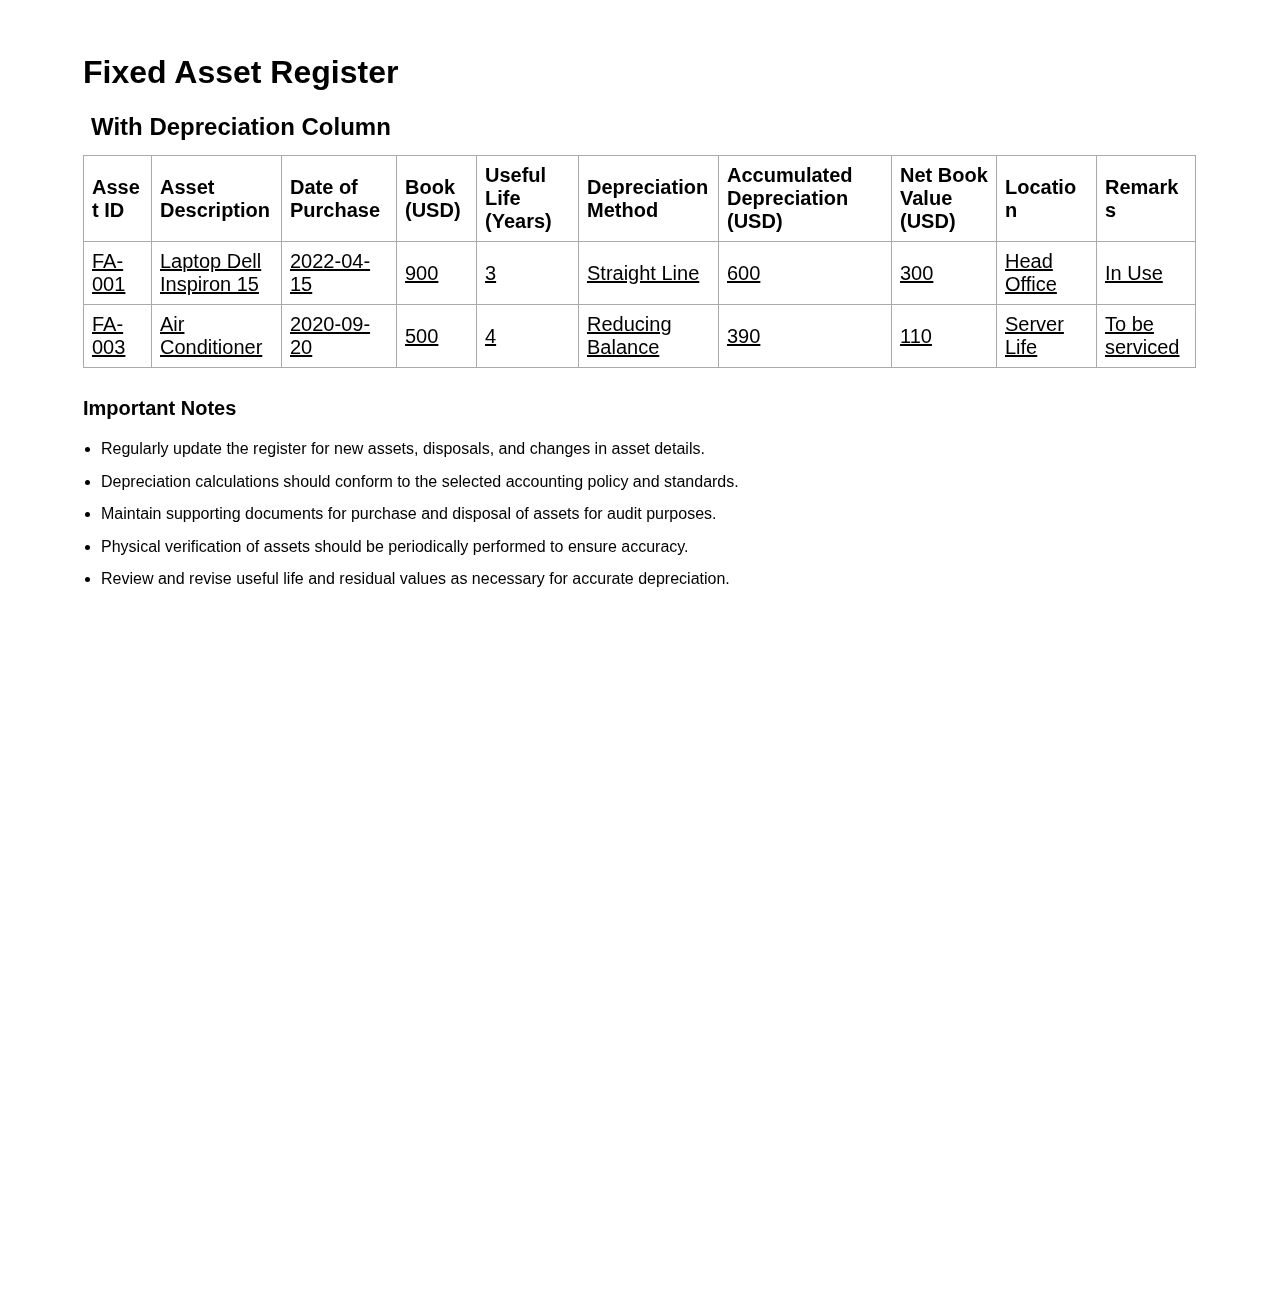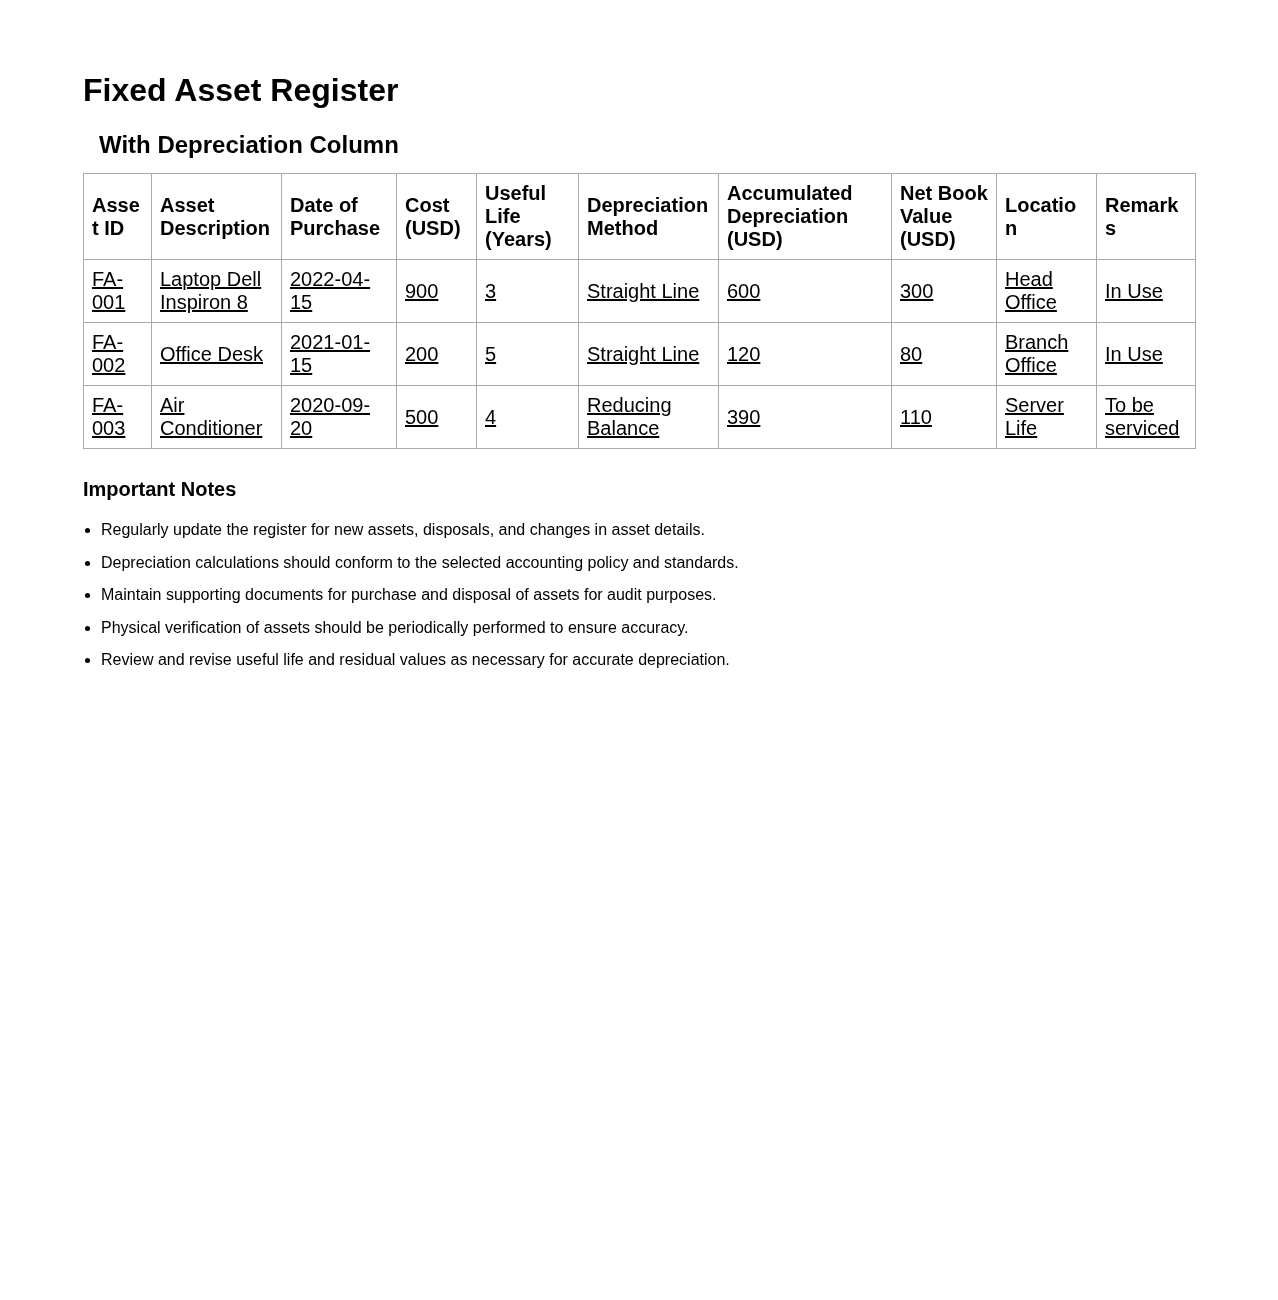--- a/index.html
+++ b/index.html
@@ -11,33 +11,33 @@
     font-family: "Liberation Sans", sans-serif;
     font-size: 16px;
   }
   .page {
     width: 1278px;
     height: 1300px;
     background: #ffffff;
     overflow: hidden;
   }
   .content {
-    padding: 72px 83px 0 83px;
+    padding: 54px 83px 0 83px;
   }
   h1.doc-title {
     font-size: 32px;
     line-height: 1.15;
     font-weight: bold;
     margin: 0 0 22px 0;
   }
   h2.doc-subtitle {
     font-size: 24px;
     line-height: 1.15;
     font-weight: bold;
-    margin: 0 0 15px 16px;
+    margin: 0 0 15px 8px;
   }
   table.asset-table {
     border-collapse: collapse;
     table-layout: fixed;
     width: 1112px;
     font-size: 20px;
     line-height: 1.15;
   }
   table.asset-table th,
   table.asset-table td {
@@ -85,52 +85,40 @@
           <col style="width:173px">
           <col style="width:105px">
           <col style="width:100px">
           <col style="width:99px">
       </colgroup>
       <thead>
         <tr>
           <th>Asset ID</th>
           <th>Asset Description</th>
           <th>Date of Purchase</th>
-          <th>Cost (USD)</th>
+          <th>Book (USD)</th>
           <th>Useful Life (Years)</th>
           <th>Depreciation Method</th>
           <th>Accumulated Depreciation (USD)</th>
           <th>Net Book Value (USD)</th>
           <th>Location</th>
           <th>Remarks</th>
         </tr>
       </thead>
       <tbody>
         <tr>
           <td>FA-001</td>
-          <td>Laptop Dell Inspiron 8</td>
+          <td>Laptop Dell Inspiron 15</td>
           <td>2022-04-15</td>
           <td>900</td>
           <td>3</td>
           <td>Straight Line</td>
           <td>600</td>
           <td>300</td>
           <td>Head Office</td>
-          <td>In Use</td>
-        </tr>
-        <tr>
-          <td>FA-002</td>
-          <td>Office Desk</td>
-          <td>2021-01-15</td>
-          <td>200</td>
-          <td>5</td>
-          <td>Straight Line</td>
-          <td>120</td>
-          <td>80</td>
-          <td>Branch Office</td>
           <td>In Use</td>
         </tr>
         <tr>
           <td>FA-003</td>
           <td>Air Conditioner</td>
           <td>2020-09-20</td>
           <td>500</td>
           <td>4</td>
           <td>Reducing Balance</td>
           <td>390</td>

